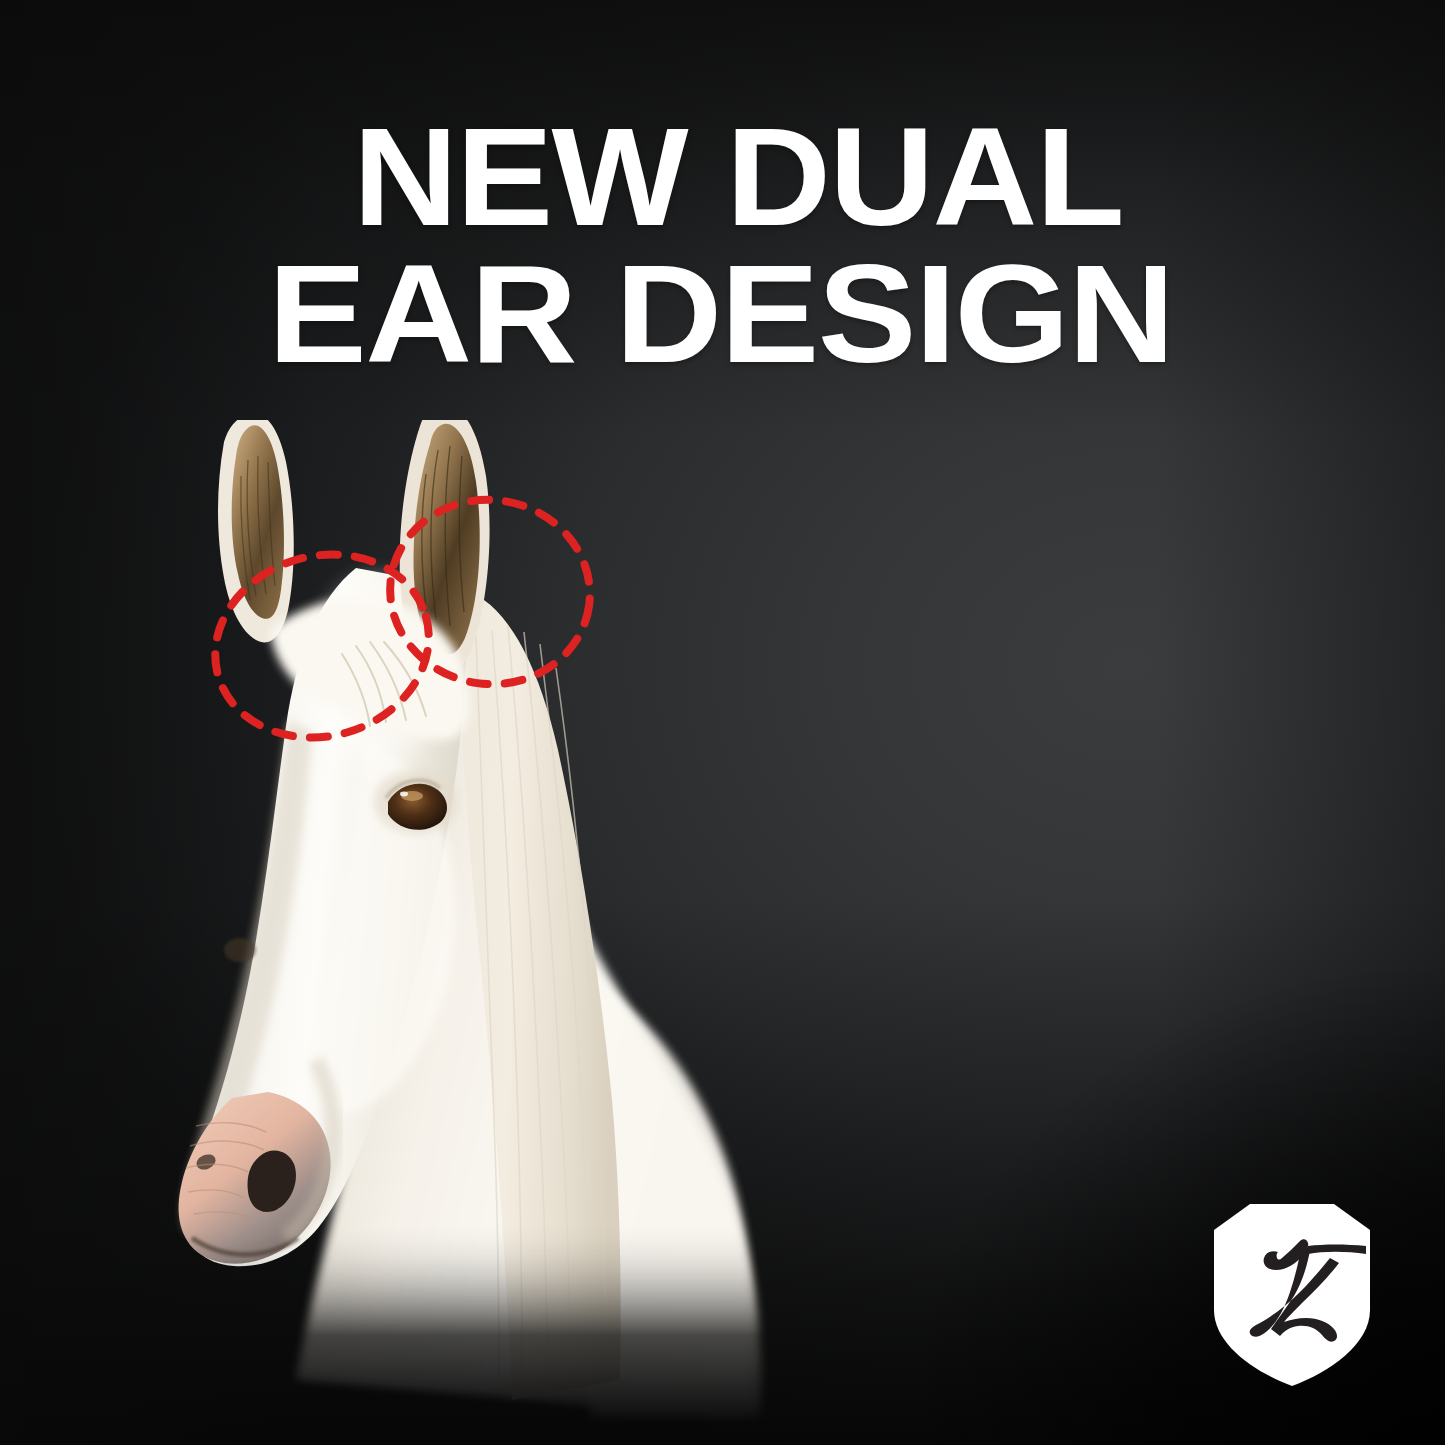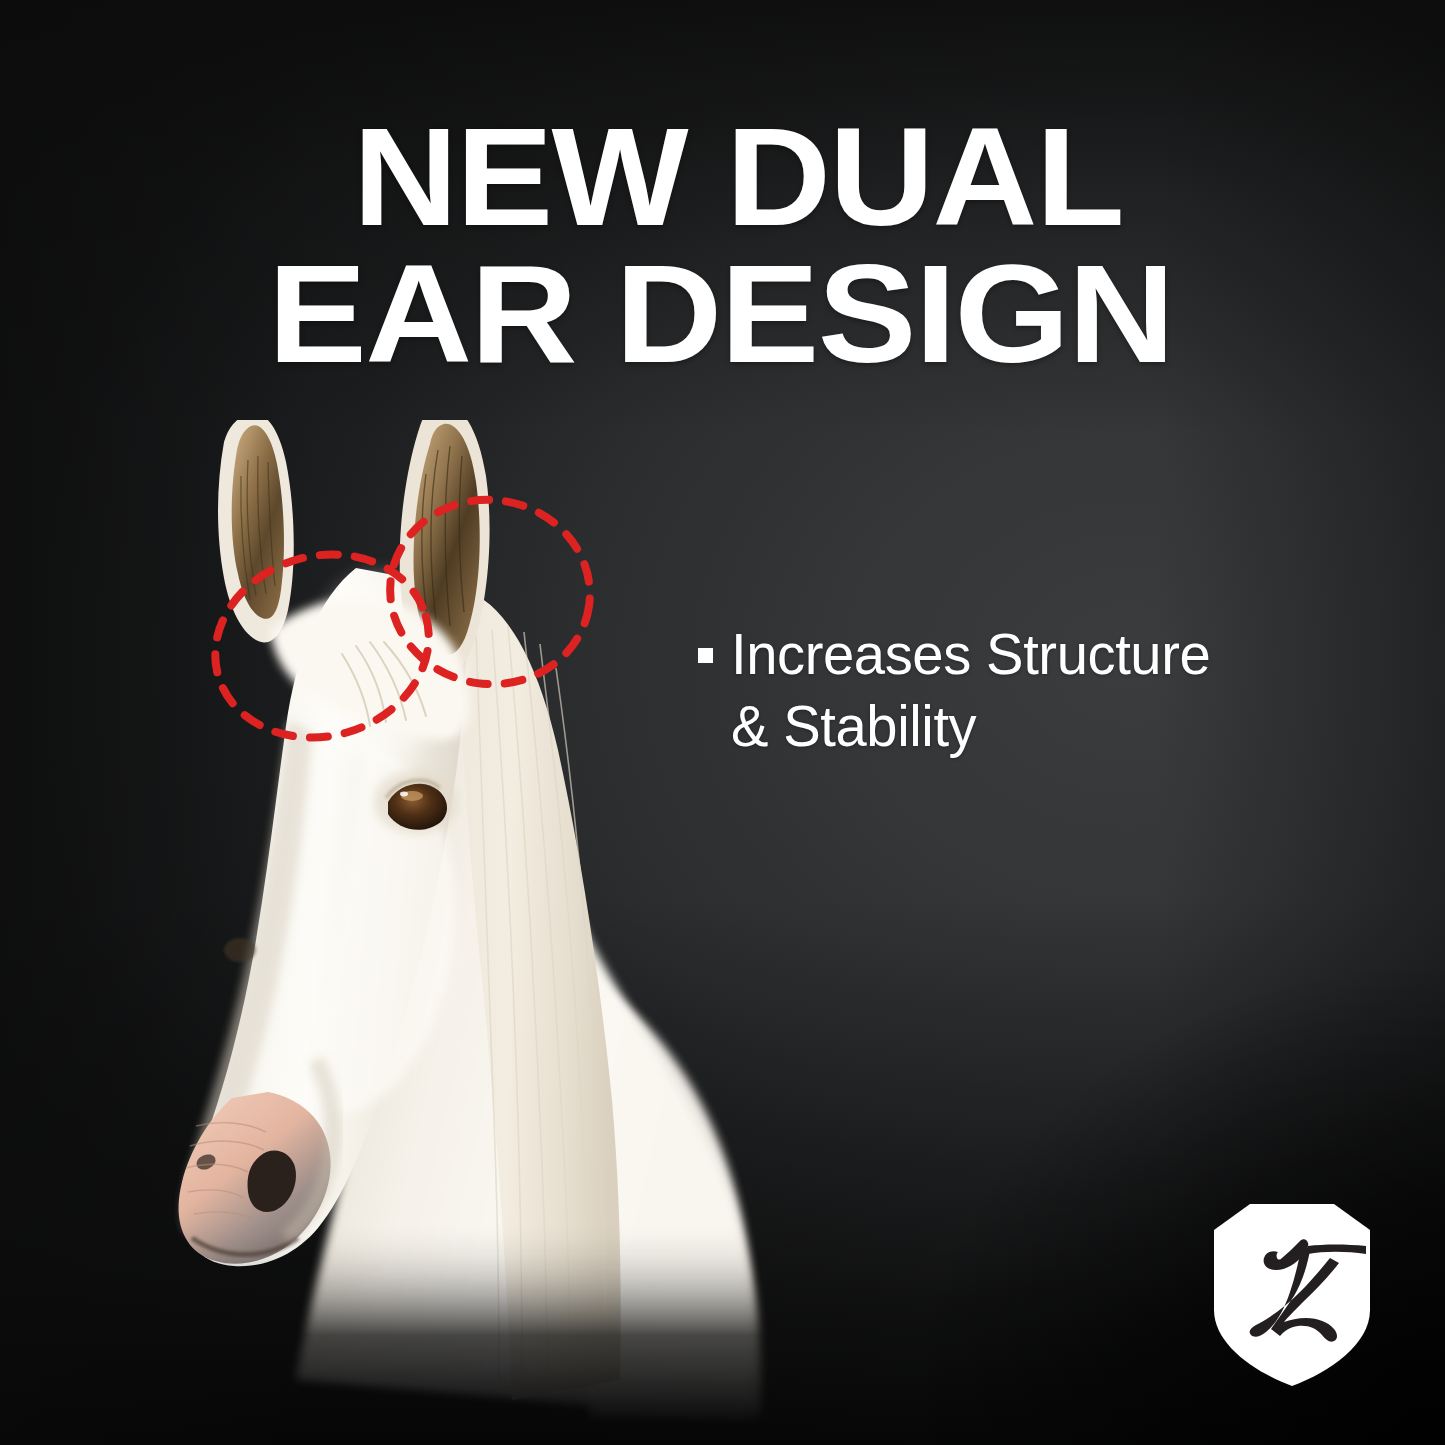--- a/index.html
+++ b/index.html
@@ -362,27 +362,20 @@
       </g>
     </svg>
   </div>
 
   <div class="headline">
     <div class="headline-line l1">NEW DUAL</div>
     <div class="headline-line l2">EAR DESIGN</div>
   </div>
 
   <div class="bullets">
-    <div class="bullet-row">
-      <span class="bullet-mark"></span>
-      <div class="bullet-text">
-        <div>Increases Structure</div>
-        <div>&amp; Stability</div>
-      </div>
-    </div>
   </div>
 
   <div class="logo">
     <svg viewBox="0 0 168 192" xmlns="http://www.w3.org/2000/svg">
       <path d="M42 6 L126 6 L162 32 L162 112
                C162 146, 122 174, 84 188
                C 46 174, 6 146, 6 112
                L 6 32 Z" fill="#ffffff"></path>
       <g fill="#231f20">
 

